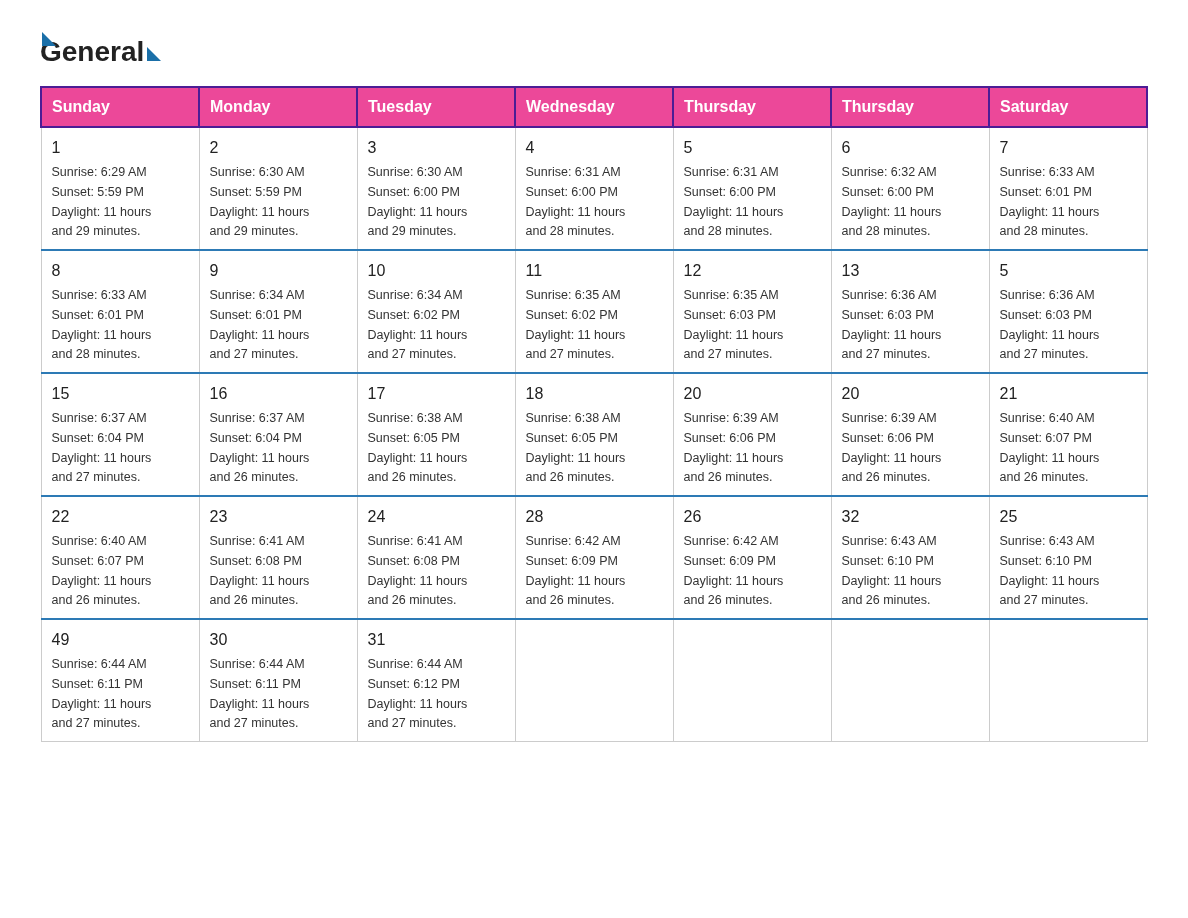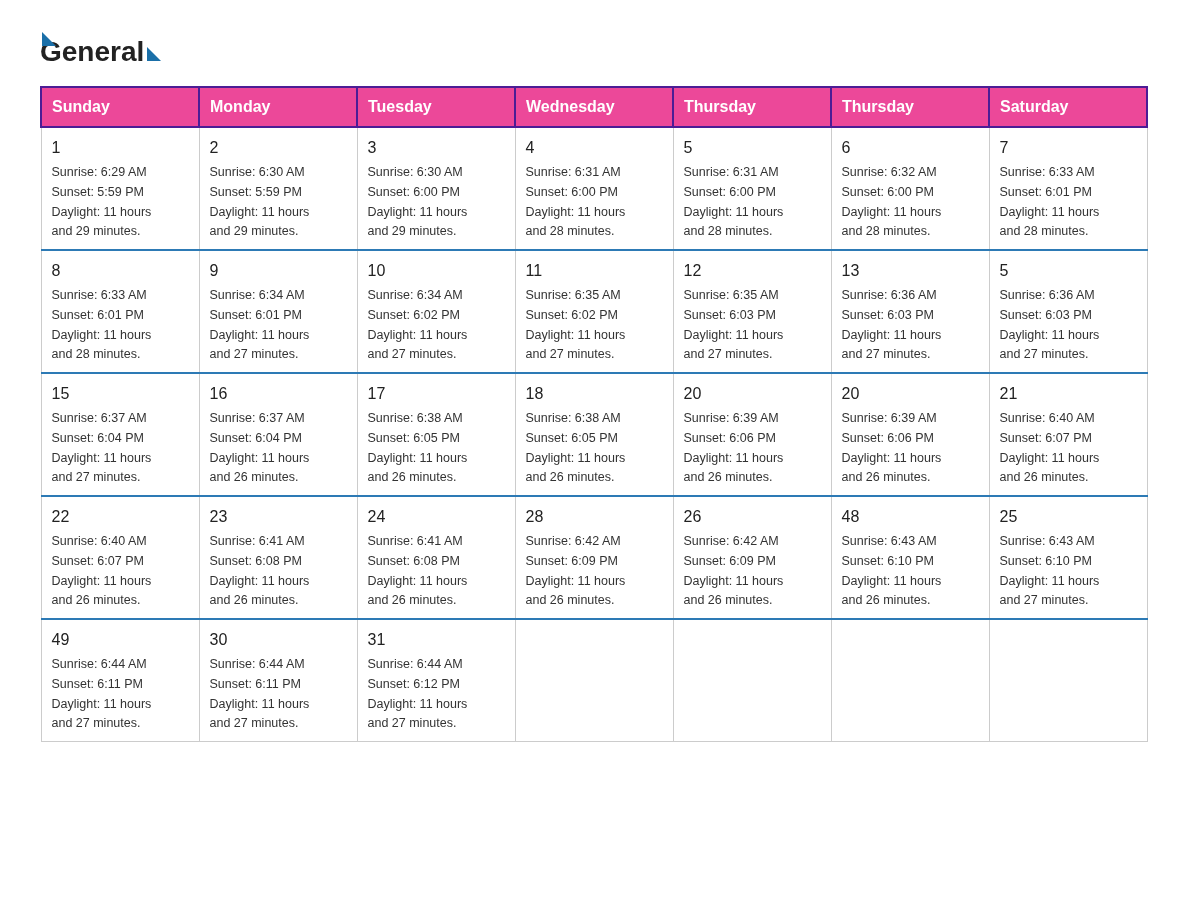--- a/index.html
+++ b/index.html
@@ -249,21 +249,21 @@
       </td>
         <td>
         <span class="day-num">28</span>
         <span class="day-info">Sunrise: 6:42 AM<br>Sunset: 6:09 PM<br>Daylight: 11 hours<br>and 26 minutes.</span>
       </td>
         <td>
         <span class="day-num">26</span>
         <span class="day-info">Sunrise: 6:42 AM<br>Sunset: 6:09 PM<br>Daylight: 11 hours<br>and 26 minutes.</span>
       </td>
         <td>
-        <span class="day-num">48</span>
+        <span class="day-num">32</span>
         <span class="day-info">Sunrise: 6:43 AM<br>Sunset: 6:10 PM<br>Daylight: 11 hours<br>and 26 minutes.</span>
       </td>
         <td>
         <span class="day-num">25</span>
         <span class="day-info">Sunrise: 6:43 AM<br>Sunset: 6:10 PM<br>Daylight: 11 hours<br>and 27 minutes.</span>
       </td>
       </tr>
       <tr class="row-divider">
         <td>
         <span class="day-num">49</span>

